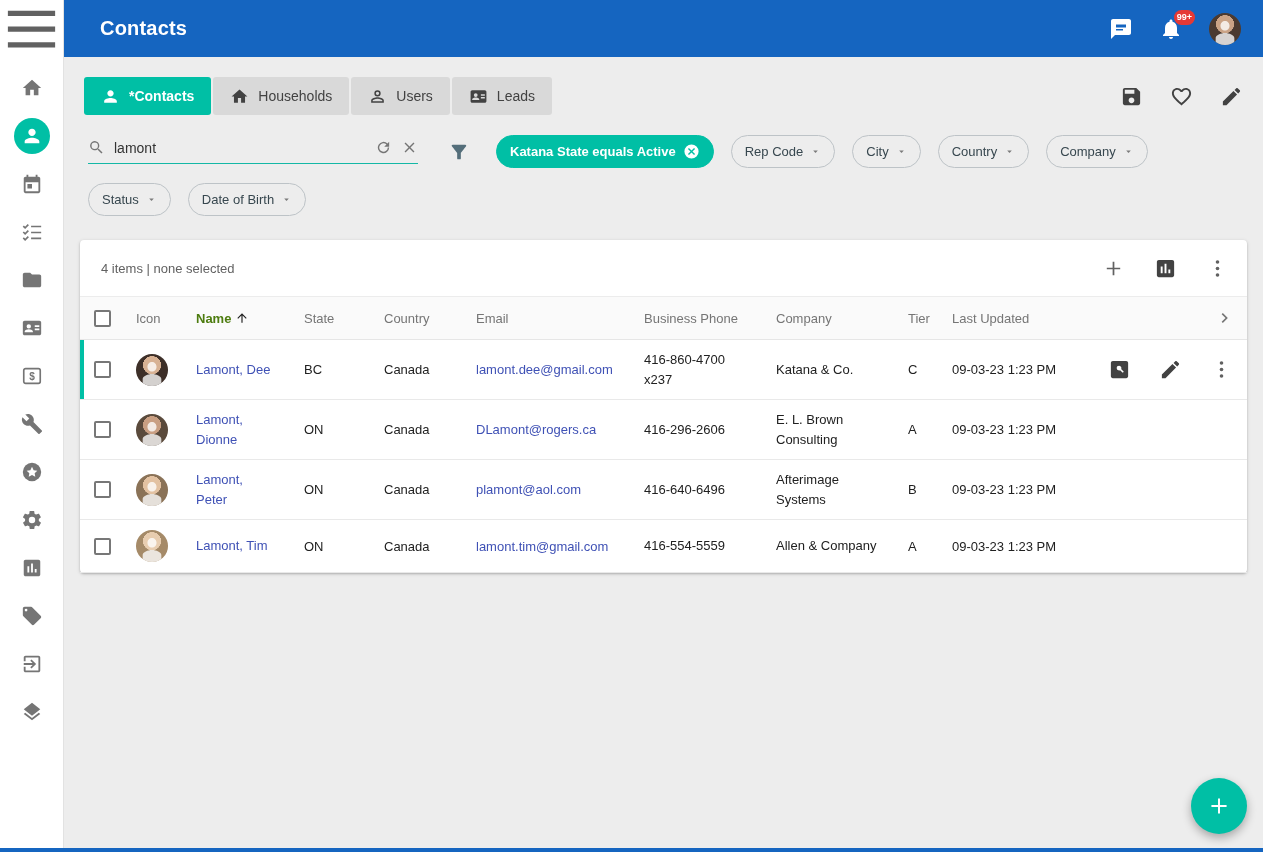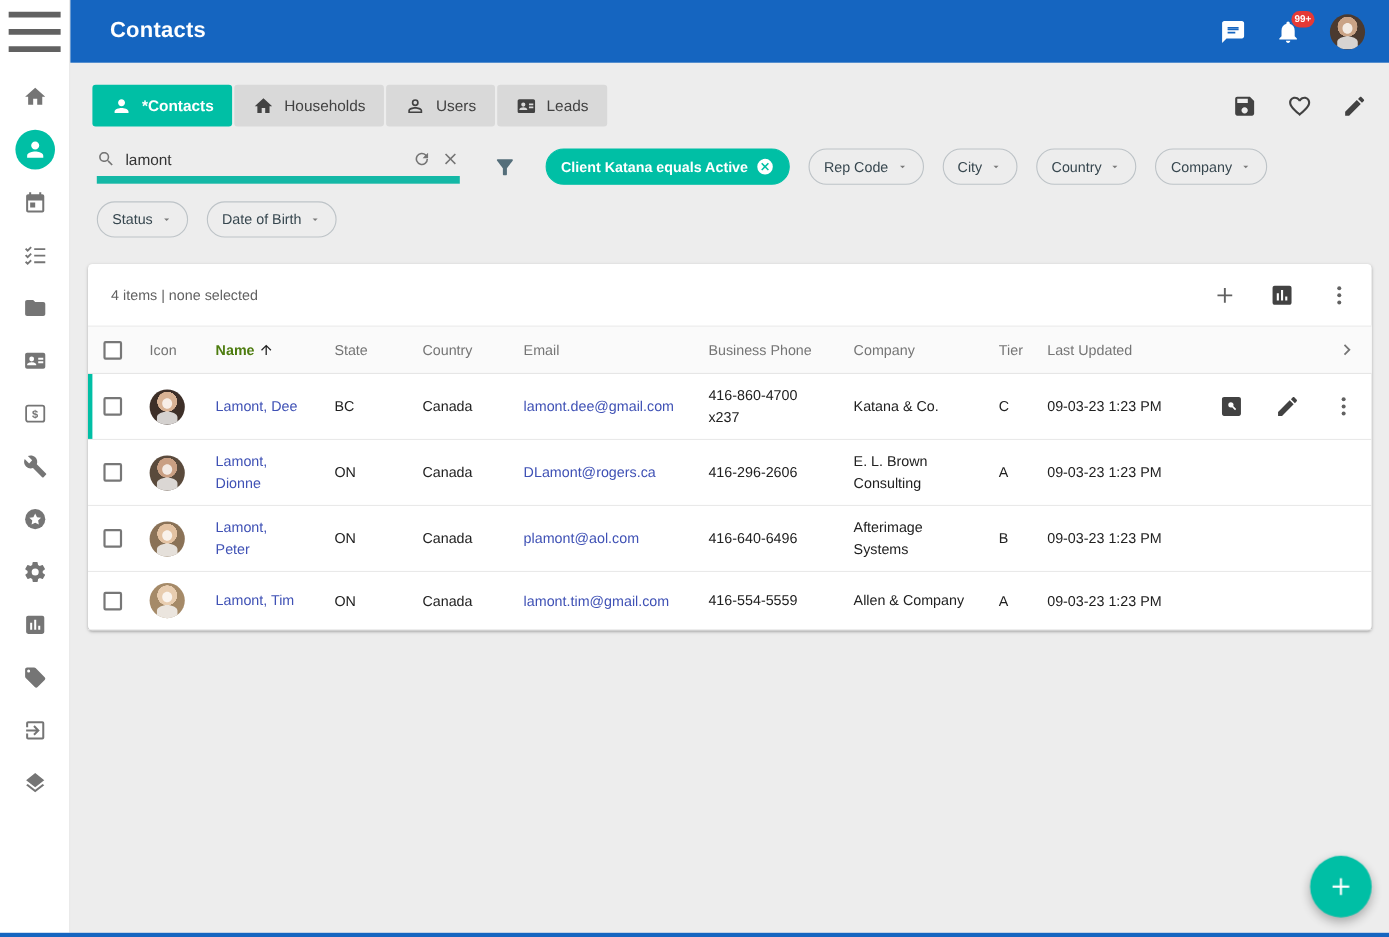--- a/index.html
+++ b/index.html
@@ -39,21 +39,21 @@
   
   .tabsrow { display:flex; align-items:center; gap:2px; padding:20px 20px 0 20px; }
   .tab { height:38px; padding:0 17px; border-radius:3px; background:#d9d9d9; color:#424242; display:flex; align-items:center; gap:9px; font-size:14px; cursor:pointer; border:none; }
   .tab .ic { width:19px; height:19px; }
   .tab.active { background:var(--teal); color:#fff; font-weight:bold; }
   .tabsrow-actions { margin-left:auto; display:flex; align-items:center; gap:27px; color:#424242; }
   .tabsrow-actions .ic { width:23px; height:23px; cursor:pointer; }
 
   
   .filterrow { display:flex; align-items:center; padding:20px 20px 0 24px; }
-  .searchbox { width:330px; display:flex; align-items:center; gap:9px; border-bottom:7px solid #14b8a6; padding-bottom:7px; }
+  .searchbox { width:330px; display:flex; align-items:center; gap:9px; border-bottom:1px solid #14b8a6; padding-bottom:7px; }
   .searchbox .ic { width:17px; height:17px; color:#757575; flex:0 0 auto; cursor:pointer; }
   .searchbox input { border:none; outline:none; background:transparent; flex:1; font-size:14px; color:#333; font-family:"Liberation Sans", sans-serif; }
   .funnel { margin-left:30px; color:#546e7a; cursor:pointer; }
   .funnel .ic { width:22px; height:22px; }
   .chips { display:flex; align-items:center; gap:17px; margin-left:26px; }
   .chip { height:33px; border:1px solid #bdc3c7; border-radius:17px; padding:0 13px; display:inline-flex; align-items:center; gap:7px; font-size:13px; color:#37474f; cursor:pointer; background:transparent; white-space:nowrap; }
   .chip .caret { width:11px; height:11px; color:#7a7a7a; }
   .chip.activechip { background:var(--teal); border-color:var(--teal); color:#fff; font-weight:bold; }
   .chip.activechip .ic-cancel { width:17px; height:17px; color:#fff; }
   .filterrow2 { padding:15px 20px 0 24px; }
@@ -386,21 +386,21 @@
             <use href="#i-close"></use>
           </svg>
       </div>
       <span class="funnel">
           <svg class="ic">
             <use href="#i-funnel"></use>
           </svg>
         </span>
       <div class="chips">
         <span class="chip activechip">
-          <span>Client Katana equals Active</span>
+          <span>Katana State equals Active</span>
           <svg class="ic-cancel" width="17" height="17" viewBox="0 0 24 24">
               <use href="#i-cancel"></use>
             </svg>
         </span>
         <span class="chip">
             <span>Rep Code</span>
             <svg class="caret" viewBox="0 0 24 24">
               <use href="#i-caret"></use>
             </svg>
           </span>

